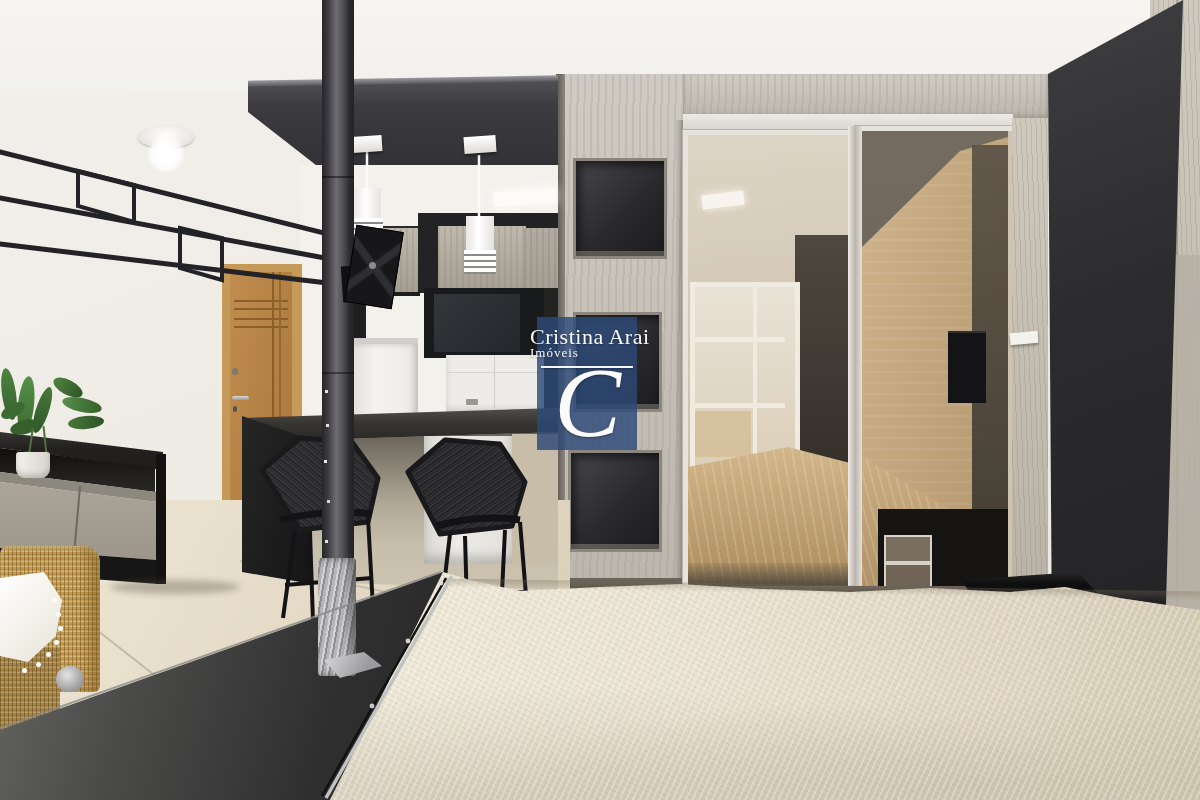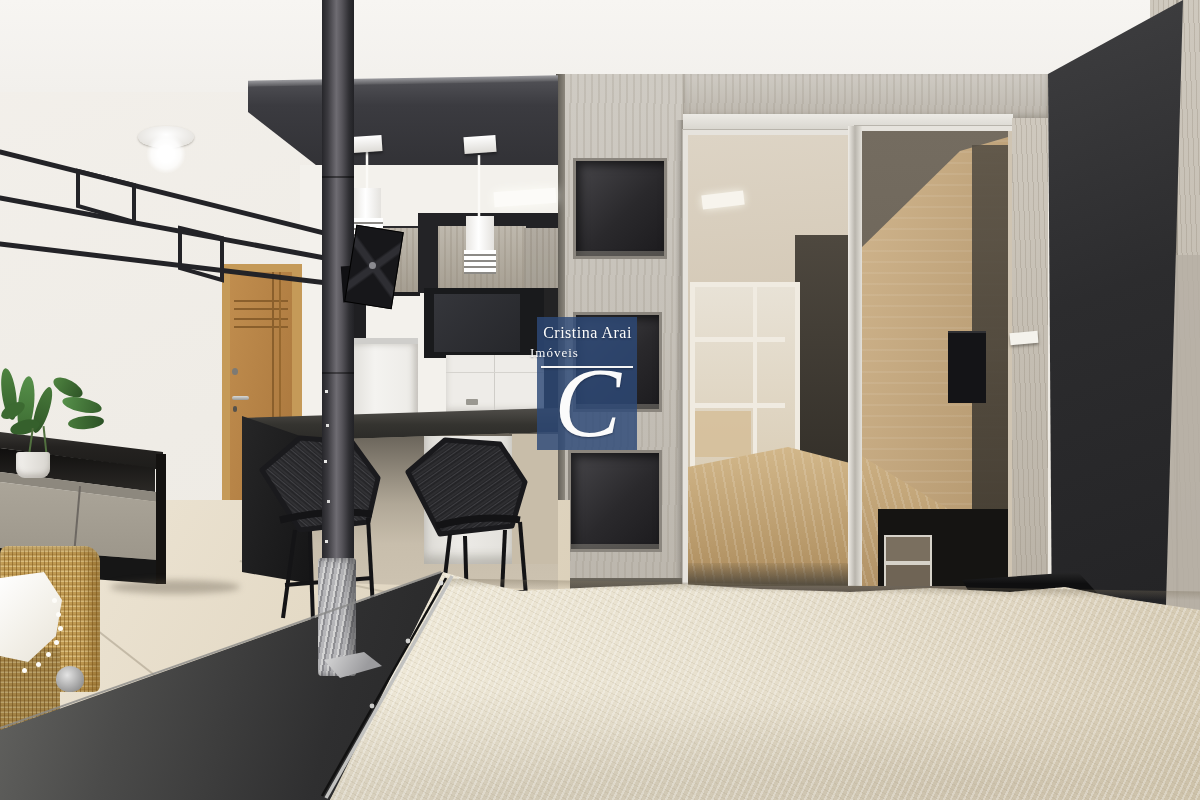--- a/index.html
+++ b/index.html
@@ -25,21 +25,21 @@
     repeating-linear-gradient(28deg, rgba(170,158,134,.18) 0 1px, transparent 1px 5px),
     radial-gradient(120% 80% at 20% 100%, rgba(150,138,115,.30), transparent 60%),
     radial-gradient(100% 70% at 75% 95%, rgba(160,148,124,.22), transparent 55%),
     linear-gradient(100deg,#f0ead9,#e8e1cf 45%,#ddd3be 80%,#d3c8b0);}
   .niche{background:linear-gradient(135deg,#47464a 0%,#2a292c 55%,#1c1b1e 100%);
          border:3px solid #8b867e;box-shadow:inset 0 -5px 0 rgba(190,182,168,.35), inset 4px 4px 10px rgba(0,0,0,.6);}
   .mirror-frame{border:5px solid #e6e3dd;box-shadow:0 0 0 1px #b8b4ac;overflow:hidden;background:#cfc4b2;}
   .white-txt{color:#fbfbfb;text-shadow:0 1px 2px rgba(10,20,40,.45);}
   
   .wm-box{background:var(--brand-blue, rgba(45,73,120,.82));}
-  .wm-title{font-size:16px;letter-spacing:.5px;white-space:nowrap;}
+  .wm-title{font-size:22px;letter-spacing:.5px;white-space:nowrap;}
   .wm-sub{font-size:13px;letter-spacing:1px;}
   .wm-c{font-size:100px;font-style:italic;line-height:.85;}
 </style>
 </head>
 <body>
 
 <div class="scene">
 
   <div class="a" style="left:0;top:0;width:1200px;height:92px;background:linear-gradient(180deg,#f7f5f2,#f2f0ec);"></div>
 

